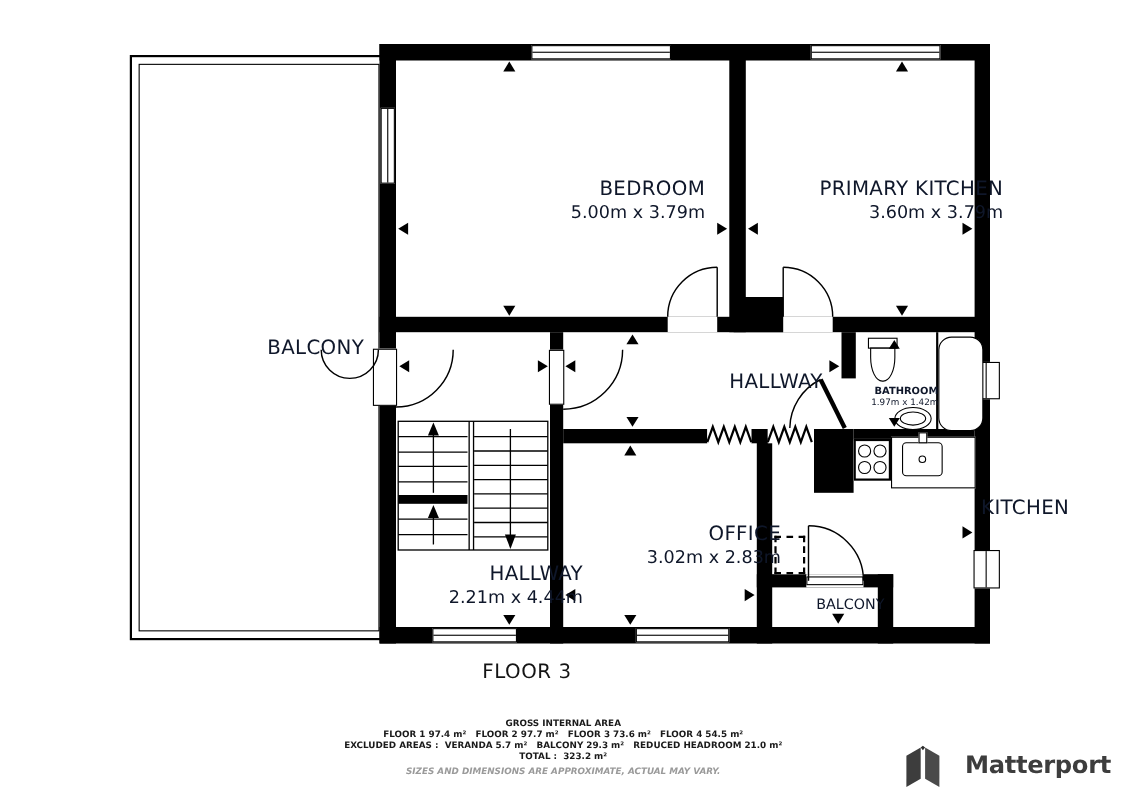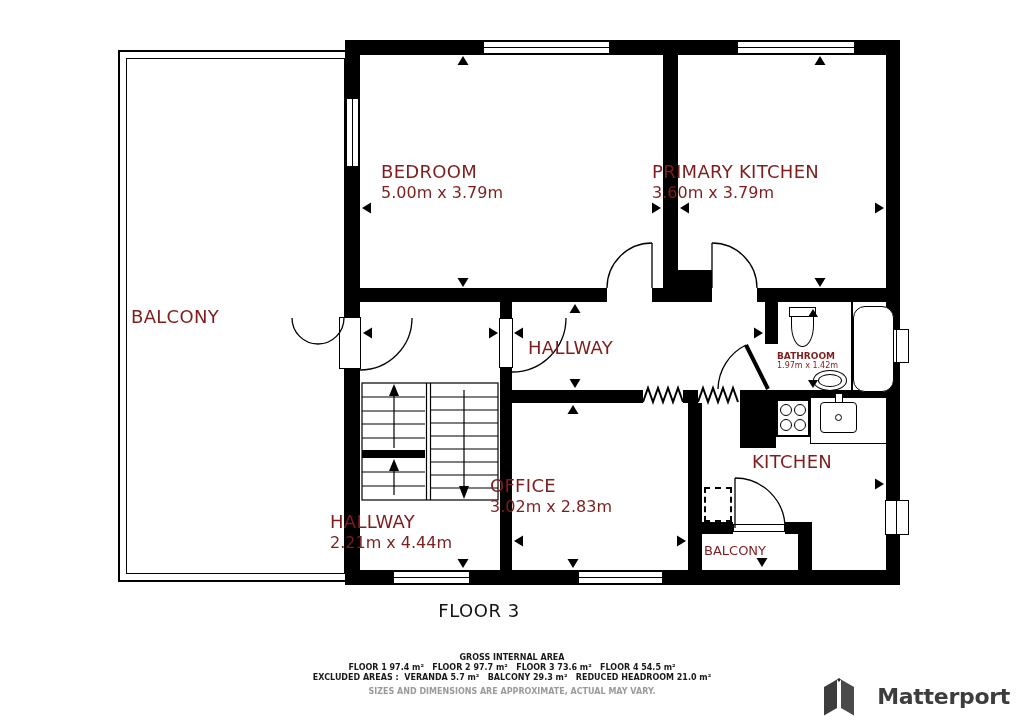--- a/index.html
+++ b/index.html
@@ -8,30 +8,30 @@
   .page { position:absolute; left:0; top:0; width:1024px; height:724px; background:#fff; }
   .w   { position:absolute; background:#000; }
   .g   { position:absolute; background:#fff; }
   .win { position:absolute; background:#fff; border:1px solid #000; }
   .wlh { position:absolute; left:0; right:0; top:50%; height:1px; margin-top:-1px; background:#000; }
   .wlv { position:absolute; top:0; bottom:0; left:50%; width:1px; margin-left:-1px; background:#000; }
   .fx  { position:absolute; background:#fff; border:1.5px solid #000; }
   .svg-overlay { position:absolute; left:0; top:0; pointer-events:none; }
   .balcony-outer { position:absolute; left:118px; top:50px; width:232px; height:532px; border:2px solid #000; }
   .balcony-inner { position:absolute; left:126px; top:58px; width:219px; height:516px; border:1px solid #000; }
-  .room-label { position:absolute; text-align:left; color:#7f1d1d; }
+  .room-label { position:absolute; text-align:right; color:#0f172a; }
   .rn { display:block; font-size:18px; line-height:22px; letter-spacing:.3px; }
   .rd { display:block; font-size:16px; line-height:20px; }
   .rn-sm { display:block; font-size:9px;  line-height:10px; font-weight:bold; }
   .rd-sm { display:block; font-size:8px;  line-height:9px; }
   .rn-md { display:block; font-size:13px; line-height:16px; }
   .floor-title { position:absolute; left:0; top:600px; width:958px; text-align:center; font-size:18px; color:#141414; letter-spacing:.5px; }
   .footer { position:absolute; left:0; top:653px; width:1024px; text-align:center; font-size:8px; font-weight:bold; color:#1a1a1a; }
   .footer div { white-space:pre; line-height:10px; }
-  .footer .disclaimer { margin-top:4px; color:#9a9a9a; }
+  .footer .disclaimer { margin-top:4px; color:#9a9a9a;font-style:italic; }
   .logo { position:absolute; right:14px; top:676px; display:flex; align-items:center; gap:20px; }
   .logo-text { font-size:22px; font-weight:bold; color:#3d3d3d; letter-spacing:-0.3px; }
   .burner { position:absolute; width:12px; height:12px; border:1.5px solid #000; border-radius:50%; background:#fff; }
   .dashed-box { position:absolute; left:704px; top:487px; width:28px; height:35px; border:2px dashed #000; background:#fff; }
 </style>
 </head>
 <body>
 
 <div class="page">
 
@@ -216,20 +216,21 @@
   <div class="room-label" style="left:704px;top:543px;width:100px">
     <span class="rn-md">BALCONY</span>
   </div>
 
   <div class="floor-title">FLOOR 3</div>
 
   <div class="footer">
     <div>GROSS INTERNAL AREA</div>
     <div>FLOOR 1 97.4 m²   FLOOR 2 97.7 m²   FLOOR 3 73.6 m²   FLOOR 4 54.5 m²</div>
     <div>EXCLUDED AREAS :  VERANDA 5.7 m²   BALCONY 29.3 m²   REDUCED HEADROOM 21.0 m²</div>
+    <div>TOTAL :  323.2 m²</div>
     <div class="disclaimer">SIZES AND DIMENSIONS ARE APPROXIMATE, ACTUAL MAY VARY.</div>
   </div>
 
   <div class="logo">
     <svg width="36" height="40" viewBox="0 0 36 40">
       <path d="M3,11 L16,3.5 L16,32 L3,39.5 Z" fill="#3d3d3d"></path>
       <path d="M33,11 L20,3.5 L20,32 L33,39.5 Z" fill="#4a4a4a"></path>
       <path d="M16,3.5 L18,2 L20,3.5 L18,6 Z" fill="#2b2b2b"></path>
     </svg>
     <span class="logo-text">Matterport</span>

